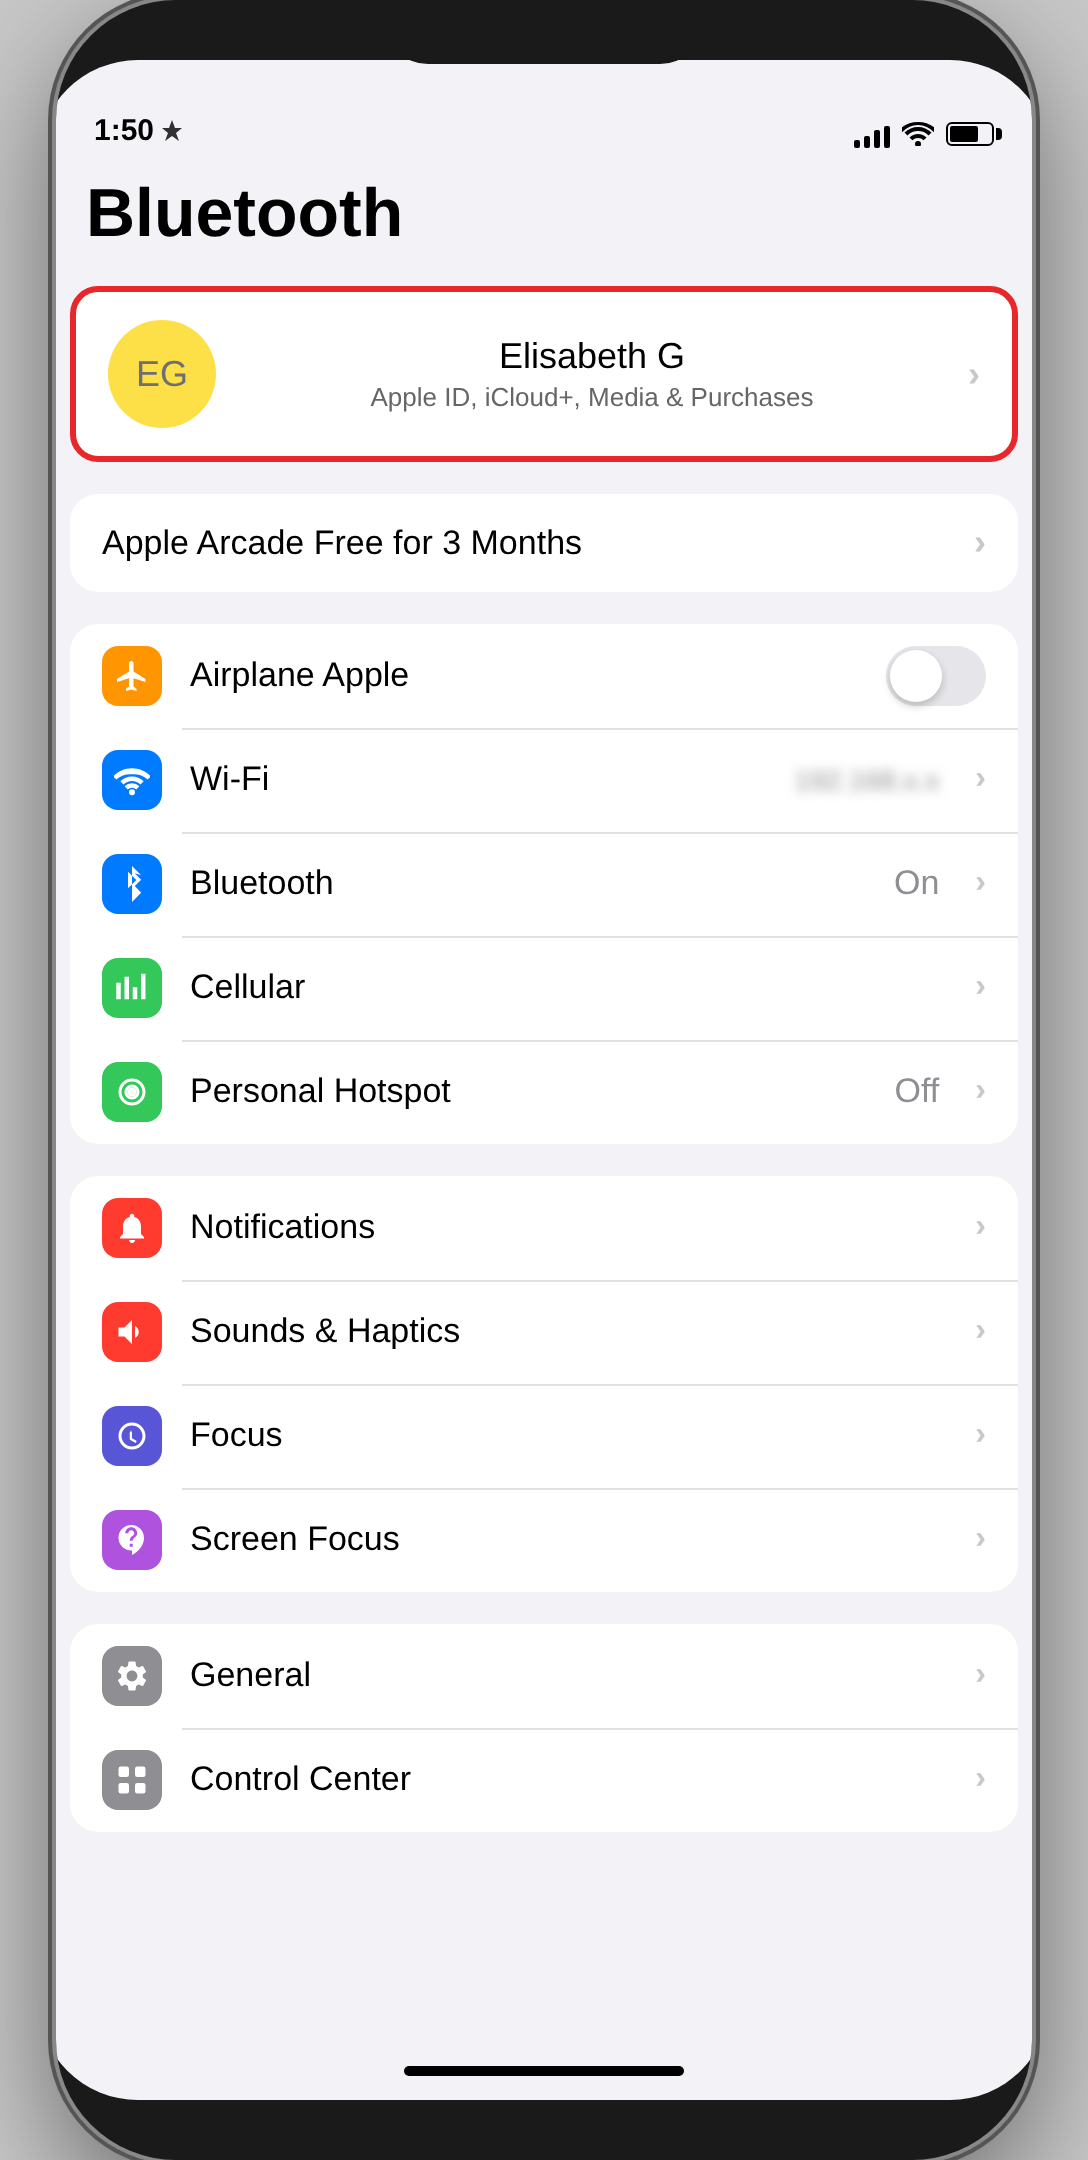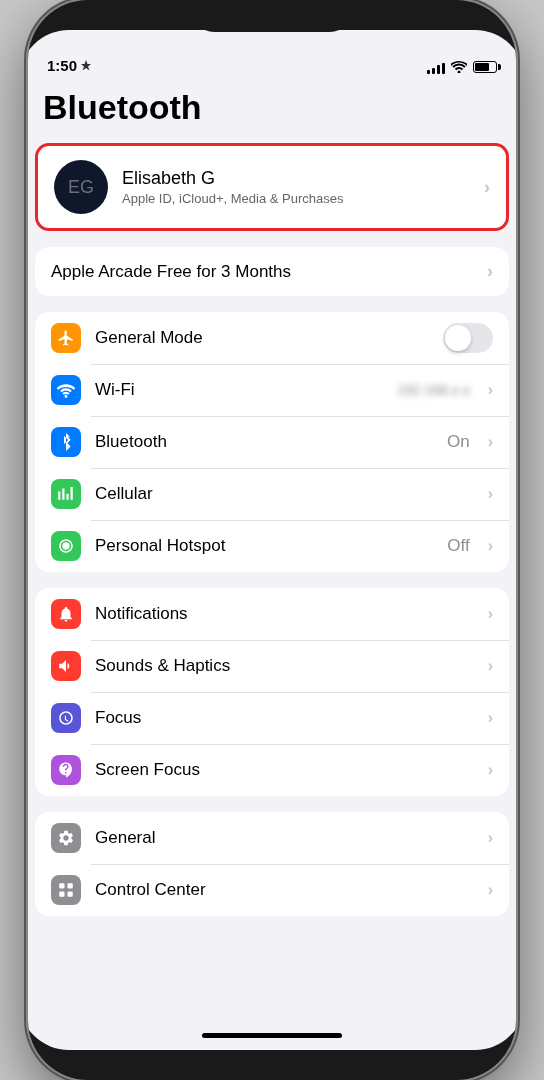--- a/index.html
+++ b/index.html
@@ -168,32 +168,33 @@
       gap: 14px;
       border: 3px solid #e8272a;
       position: relative;
       cursor: pointer;
     }
 
     .avatar {
       width: 54px;
       height: 54px;
       border-radius: 50%;
-      background: #0f172a;
+      background: #fde047;
       display: flex;
       align-items: center;
       justify-content: center;
       font-size: 18px;
       font-weight: 500;
       color: #6e6e73;
       flex-shrink: 0;
     }
 
     .profile-info {
       flex: 1;
+      text-align: center;
     }
 
     .profile-name {
       font-size: 18px;
       font-weight: 500;
       color: #000;
     }
 
     .profile-subtitle {
       font-size: 13px;
@@ -385,21 +386,21 @@
       </div>
 
       <div class="settings-group">
 
         <div class="settings-row">
           <div class="icon-wrap icon-orange">
             <svg width="18" height="18" viewBox="0 0 24 24" fill="white">
               <path d="M21 16v-2l-8-5V3.5c0-.83-.67-1.5-1.5-1.5S10 2.67 10 3.5V9l-8 5v2l8-2.5V19l-2 1.5V22l3.5-1 3.5 1v-1.5L13 19v-5.5l8 2.5z"></path>
             </svg>
           </div>
-          <span class="row-label">General Mode</span>
+          <span class="row-label">Airplane Apple</span>
           <div class="toggle">
             <div class="toggle-knob"></div>
           </div>
         </div>
 
         <div class="settings-row">
           <div class="icon-wrap icon-blue">
             <svg width="18" height="15" viewBox="0 0 24 18" fill="white">
               <path d="M12 14.5a2 2 0 1 1 0 4 2 2 0 0 1 0-4zm0-4a7 7 0 0 1 4.95 2.05l-2.12 2.12A4 4 0 0 0 12 13.5a4 4 0 0 0-2.83 1.17l-2.12-2.12A7 7 0 0 1 12 10.5zm0-4.5a11 11 0 0 1 7.78 3.22l-2.12 2.12A8 8 0 0 0 12 9a8 8 0 0 0-5.66 2.34L4.22 9.22A11 11 0 0 1 12 6zm0-5.5C7.03.5 2.54 2.54-.54 5.93l2.12 2.12A14 14 0 0 1 12 4.5a14 14 0 0 1 10.42 3.55l2.12-2.12C21.46 2.54 16.97.5 12 .5z"></path>
             </svg>

